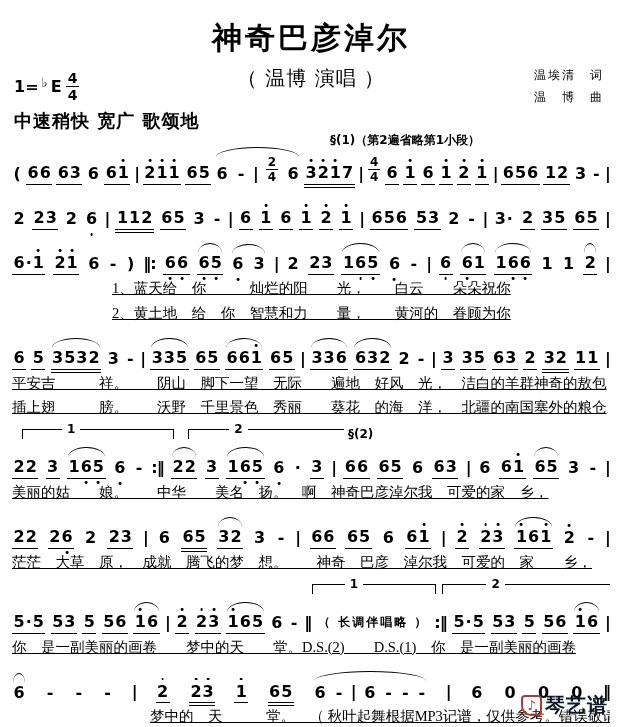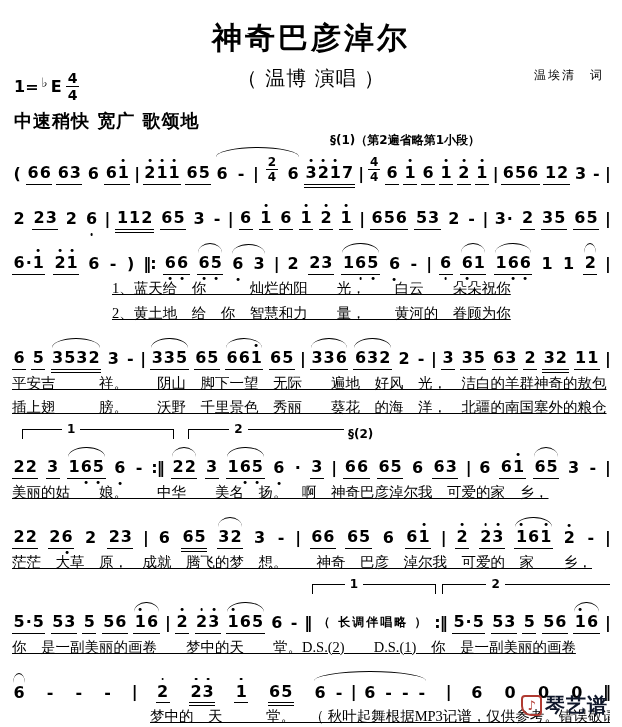--- a/index.html
+++ b/index.html
@@ -84,20 +84,21 @@
           <span>E</span>
         <span class="frac">
             <span class="fn">4</span>
             <span class="fd">4</span>
           </span>
       </div>
       <div class="tempo">中速稍快 宽广 歌颂地</div>
     </div>
     <div class="meta-right">
       <div>温埃清　词</div>
+      <div>温　博　曲</div>
     </div>
   </div>
 
   <div>
       <div class="system sys0">
         <div class="anno">§(1)（第2遍省略第1小段）</div>
         <div class="notes">
           <span class="note"><span class="ch">(</span></span>
           <span class="note u1"><span class="ch">6</span><span class="ch">6</span></span>
           <span class="note u1"><span class="ch">6</span><span class="ch">3</span></span>

